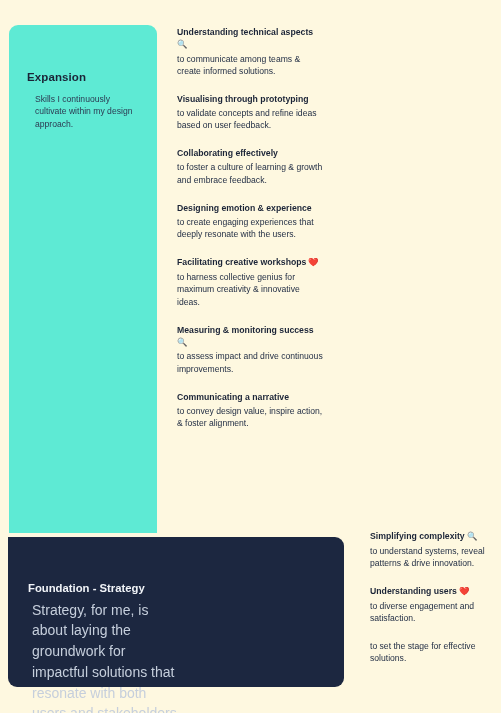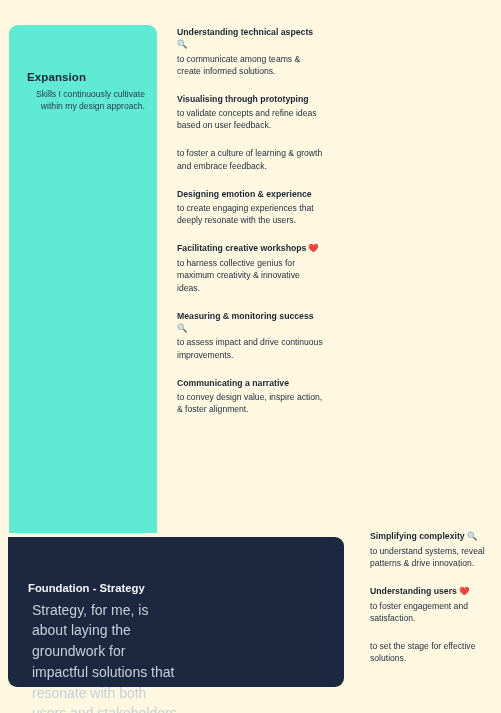--- a/index.html
+++ b/index.html
@@ -44,22 +44,21 @@
     font-weight: bold;
     color: #1B2437;
     letter-spacing: 0.1px;
     margin: 0 0 3px 0;
     line-height: 1.3;
   }
   .card-desc {
     font-size: 8.6px;
     color: #2C3A52;
     line-height: 1.45;
-    margin: 0;
-    text-align: right;
+    margin: 8px;
   }
 
   
   .expansion-list {
     position: absolute;
     left: 177px;
     top: 26px;
     width: 148px;
   }
   .item {
@@ -140,20 +139,21 @@
   <div class="expansion-list">
       <div class="item">
         <div class="item-title">Understanding technical aspects <span class="emo">🔍</span></div>
         <div class="item-body">to communicate among teams &amp; create informed solutions.</div>
       </div>
       <div class="item">
         <div class="item-title">Visualising through prototyping</div>
         <div class="item-body">to validate concepts and refine ideas based on user feedback.</div>
       </div>
       <div class="item">
+        <div class="item-title">Collaborating effectively</div>
         <div class="item-body">to foster a culture of learning &amp; growth and embrace feedback.</div>
       </div>
       <div class="item">
         <div class="item-title">Designing emotion &amp; experience</div>
         <div class="item-body">to create engaging experiences that deeply resonate with the users.</div>
       </div>
       <div class="item">
         <div class="item-title">Facilitating creative workshops <span class="emo">❤️</span></div>
         <div class="item-body">to harness collective genius for maximum creativity &amp; innovative ideas.</div>
       </div>
@@ -174,20 +174,20 @@
     </div>
   </div>
 
   <div class="foundation-list">
       <div class="item">
         <div class="item-title">Simplifying complexity <span class="emo">🔍</span></div>
         <div class="item-body">to understand systems, reveal patterns &amp; drive innovation.</div>
       </div>
       <div class="item">
         <div class="item-title">Understanding users <span class="emo">❤️</span></div>
-        <div class="item-body">to foster engagement and satisfaction.</div>
+        <div class="item-body">to diverse engagement and satisfaction.</div>
       </div>
       <div class="item">
         <div class="item-body">to set the stage for effective solutions.</div>
       </div>
     </div>
 
 </div>
 
 </body></html>

